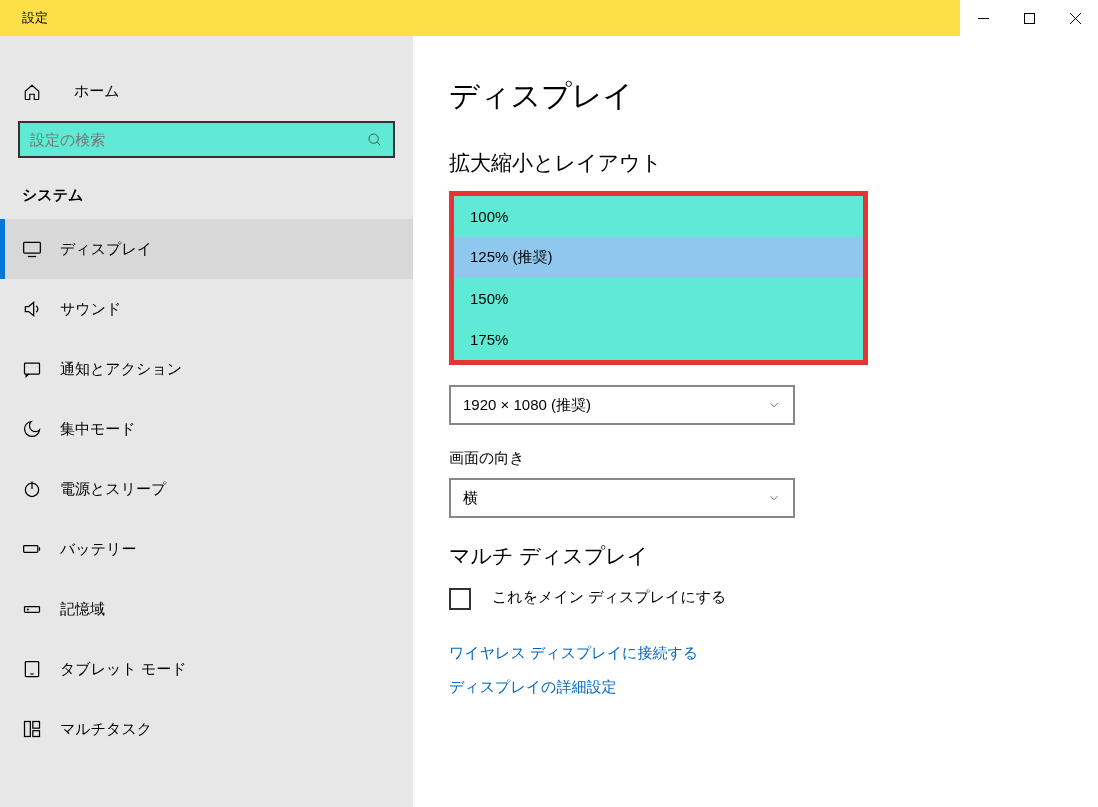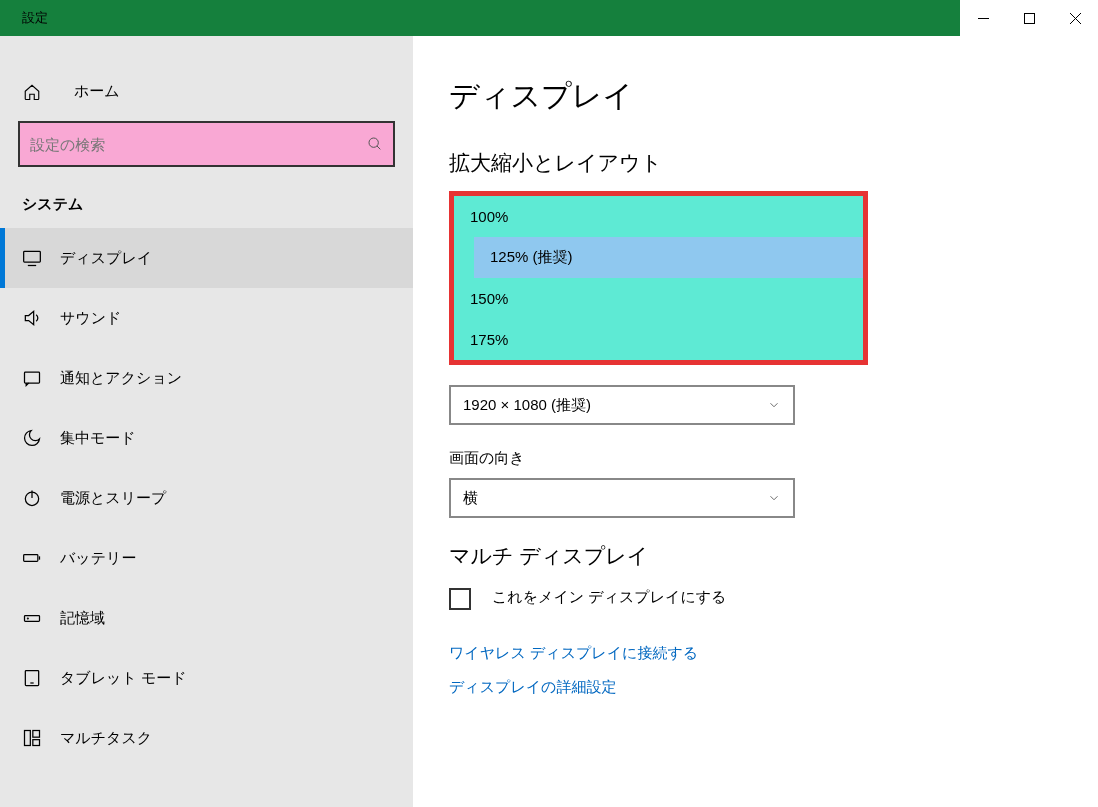--- a/index.html
+++ b/index.html
@@ -1,51 +1,51 @@
 <!DOCTYPE html>
 <html><head>
 <meta charset="utf-8">
 <style>
 * { margin: 0; padding: 0; box-sizing: border-box; font-family: "Yu Gothic UI", "Meiryo", sans-serif; }
 body { width: 1098px; height: 807px; background: #fff; overflow: hidden; position: relative; }
 
-.titlebar { height: 36px; display: flex; align-items: center; justify-content: space-between; background: #15803d; gap: 24px; }
+.titlebar { height: 36px; display: flex; align-items: center; justify-content: space-between; background: #fde047; gap: 24px; }
 .titlebar-left { padding-left: 22px; font-size: 13px; color: #000; }
 .titlebar-right { display: flex; height: 100%; }
 .win-btn { width: 46px; display: flex; align-items: center; justify-content: center; color: #000; background: #fff; }
 .win-btn svg { width: 11px; height: 11px; }
 
 .main { display: flex; height: calc(100% - 36px); }
 
 .sidebar { width: 413px; background: #e7e7e7; padding-top: 36px; position: relative; }
 .home-row { display: flex; align-items: flex-end; padding: 10px 22px 20px 22px; gap: 32px; }
 .home-row .icon { width: 20px; display: flex; align-items: center; justify-content: center; }
 .home-row .label { font-size: 15px; color: #000; }
 
 .search-wrap { margin: 0 18px; }
-.search-box { width: 100%; height: 46px; border: 2px solid #333; background: #f9a8d4; display: flex; align-items: center; padding: 0 10px; }
+.search-box { width: 100%; height: 37px; border: 2px solid #333; background: #5eead4; display: flex; align-items: center; padding: 0 10px; }
 .search-box input { flex: 1; border: none; background: transparent; outline: none; font-size: 15px; color: #666; }
 .search-box input::placeholder { color: #777; }
 .search-box .icon { color: #555; }
 
 .category { padding: 28px 22px 14px 22px; font-size: 15px; font-weight: 600; color: #000; }
 
 .nav-item { display: flex; align-items: center; height: 60px; padding-left: 22px; gap: 18px; position: relative; }
 .nav-item .icon { width: 20px; display: flex; align-items: center; justify-content: center; color: #222; }
 .nav-item .label { font-size: 15px; color: #000; }
 .nav-item.active { background: #d8d8d8; }
 .nav-item.active::before { content: ""; position: absolute; left: 0; top: 0; bottom: 0; width: 5px; background: #0078d7; }
 
 .content { flex: 1; background: #fff; padding: 40px 36px; overflow: hidden; }
 .page-title { font-size: 30px; font-weight: 400; margin-bottom: 32px; }
 .section-title { font-size: 21px; font-weight: 400; margin-bottom: 14px; }
 
 .dropdown-list { border: 5px solid #e63333; width: 419px; background: #5eead4; margin-bottom: 20px; }
 .dd-option { height: 41px; display: flex; align-items: center; padding-left: 16px; font-size: 15px; }
-.dd-option.selected { background: #8fc8ef; margin-left: 20px; }
+.dd-option.selected { background: #8fc8ef; }
 
 .field-label { font-size: 15px; margin-bottom: 10px; margin-top: 8px; }
 .select-box { width: 346px; height: 40px; border: 2px solid #888; display: flex; align-items: center; justify-content: space-between; padding: 0 12px; font-size: 15px; margin-bottom: 24px; }
 .select-box .chev { color: #555; }
 
 .section2-title { font-size: 21px; font-weight: 400; margin-bottom: 18px; margin-top: 8px; }
 
 .checkbox-row { display: flex; align-items: flex-start; gap: 21px; margin-bottom: 34px; margin-top: 4px; }
 .checkbox-box { width: 22px; height: 22px; border: 2px solid #333; }
 .checkbox-label { font-size: 15px; }

